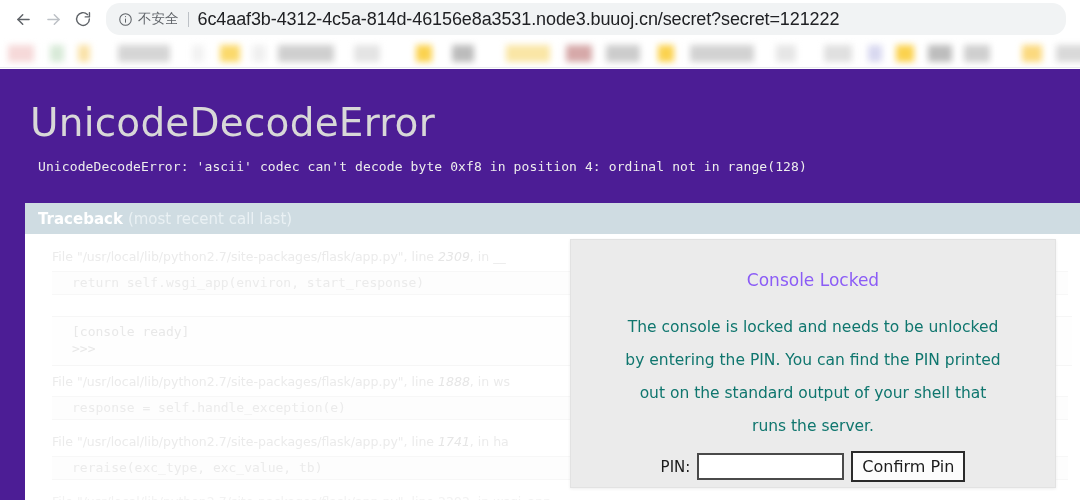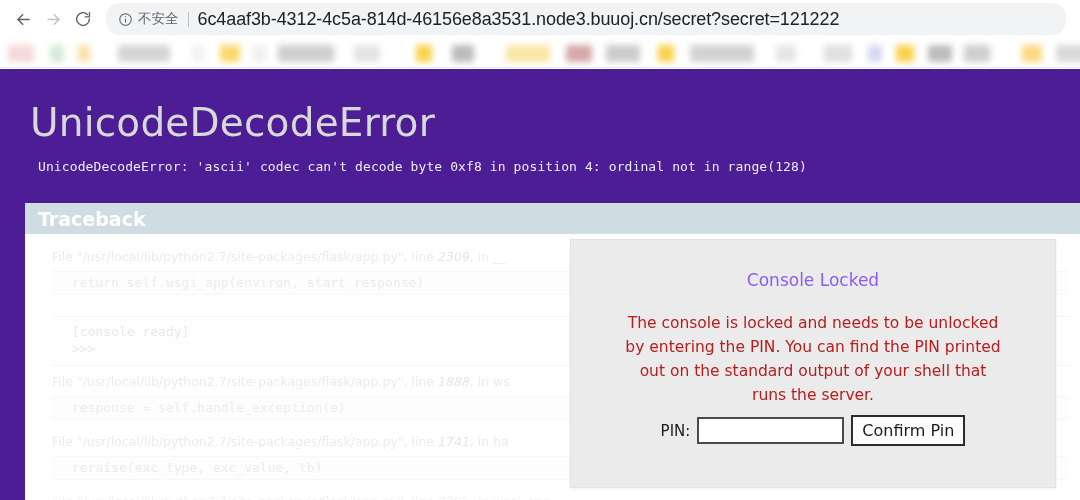--- a/index.html
+++ b/index.html
@@ -145,21 +145,21 @@
     letter-spacing: 0.1px;
   }
   #traceback-header {
     position: absolute;
     left: 25px;
     top: 134px;
     width: 1055px;
     height: 31px;
     background: #cfdce2;
     color: #ffffff;
-    font-size: 19px;
+    font-size: 15px;
     display: flex;
     align-items: center;
     padding-left: 13px;
     box-sizing: border-box;
     font-family: "DejaVu Sans", sans-serif;
   }
   #traceback-header b { font-weight: 700; margin-right: 5px; }
   #traceback-header span.light { font-weight: 400; color: #eaf1f4; }
 
   #traceback-body {
@@ -227,22 +227,22 @@
     margin-top: 30px;
     text-align: center;
     font-size: 17px;
     color: #8b5cf6;
     font-weight: 400;
   }
   #modal-text {
     margin: 21px 52px 0 52px;
     text-align: center;
     font-size: 15.5px;
-    line-height: 24px;
-    color: #b91c1c;
+    line-height: 33px;
+    color: #0f766e;
   }
   #pin-row {
     margin-top: 8px;
     display: flex;
     align-items: center;
     justify-content: center;
   }
   #pin-label {
     font-size: 15px;
     color: #1b1b1b;
@@ -363,20 +363,21 @@
     </div>
   <div id="bookmarks-underline"></div>
 </div>
 
 <div id="page">
   <div id="error-title">UnicodeDecodeError</div>
   <div id="error-subtitle">UnicodeDecodeError: 'ascii' codec can't decode byte 0xf8 in position 4: ordinal not in range(128)</div>
 
   <div id="traceback-header">
     <b>Traceback</b>
+    <span class="light">(most recent call last)</span>
   </div>
 
   <div id="traceback-body">
 
     <div class="frame" style="top:15px;">
       <div class="frame-file"><span>File "/usr/local/lib/python2.7/site-packages/flask/app.py", line </span><i>2309</i><span>, in __</span></div>
       <div class="frame-src">return self.wsgi_app(environ, start_response)</div>
     </div>
 
     <div class="console-block" style="top:82px;">

